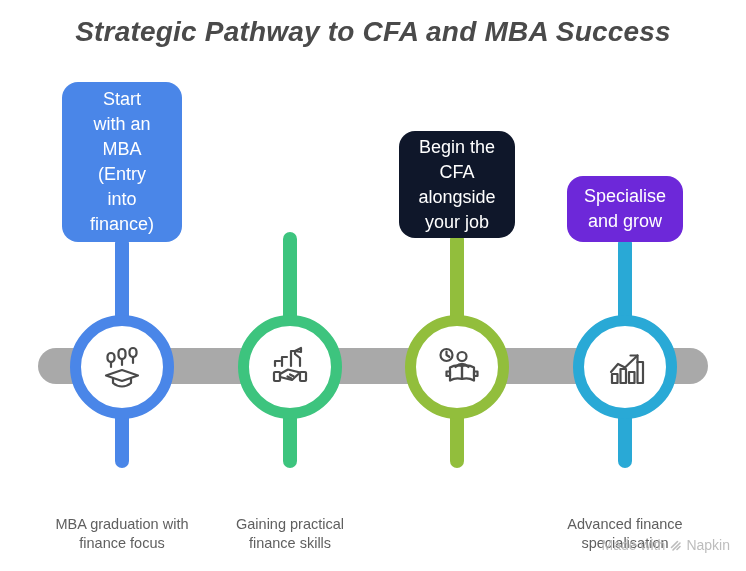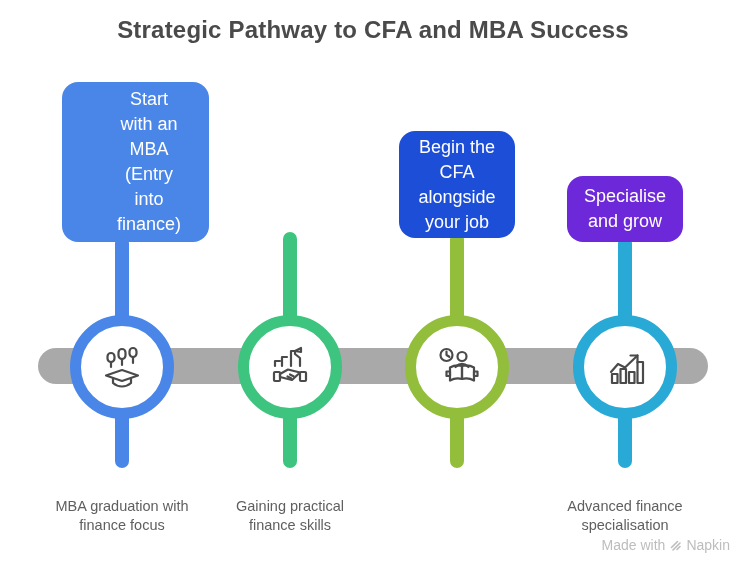--- a/index.html
+++ b/index.html
@@ -2,21 +2,21 @@
 <html><head>
 <meta charset="utf-8">
 <style>
   html,body{margin:0;padding:0;background:#ffffff;}
   .canvas{
     position:relative;width:746px;height:571px;background:#ffffff;overflow:hidden;
     font-family:"Liberation Sans","DejaVu Sans",sans-serif;
   }
   .title{
     position:absolute;top:16px;left:0;width:746px;text-align:center;
-    font-size:24px;font-weight:bold;color:#4A4A4A;letter-spacing:.2px;
+    font-size:28px;font-weight:bold;color:#4A4A4A;letter-spacing:.2px;font-style:italic;
   }
   .stepbox{
     position:absolute;border-radius:16px;color:#ffffff;
     display:flex;align-items:center;justify-content:center;text-align:center;
     font-size:18px;font-weight:500;line-height:25px;white-space:pre-line;
     z-index:4;
   }
   .box1{left:62px;top:82px;width:120px;height:160px;}
   .box2{left:232px;top:131px;width:116px;height:107px;}
   .box3{left:399px;top:131px;width:116px;height:107px;}
@@ -31,40 +31,40 @@
     border-radius:18px;z-index:1;
   }
   .node{
     position:absolute;top:315px;width:82px;height:82px;border-radius:50%;
     border:11px solid #888;background:#ffffff;z-index:3;
     display:flex;align-items:center;justify-content:center;
   }
   .node1{left:70px;} .node2{left:238px;} .node3{left:405px;} .node4{left:573px;}
   .node svg{display:block;}
   .caption{
-    position:absolute;top:497px;width:190px;text-align:center;
+    position:absolute;top:515px;width:190px;text-align:center;
     font-size:14.5px;line-height:1.32;color:#5F5F5F;white-space:pre-line;
   }
   .cap1{left:27px;} .cap2{left:195px;} .cap3{left:362px;} .cap4{left:530px;}
   .watermark{
     position:absolute;right:16px;top:537px;display:flex;align-items:center;gap:4px;
     font-size:14px;color:#BDBDBD;
   }
   .icon-stroke{stroke:#4A4A4A;fill:none;stroke-width:2.2;stroke-linecap:round;stroke-linejoin:round;}
 </style>
 </head>
 <body>
 
 <div class="canvas">
 
   <div class="title">Strategic Pathway to CFA and MBA Success</div>
 
   <div class="timeline-bar" style="background-color: rgb(169, 169, 169);"></div>
 
-  <div class="stepbox box1" style="background-color: rgb(74, 134, 232); padding-left: 27px;">Start
+  <div class="stepbox box1" style="background-color: rgb(74, 134, 232);">Start
 with an
 MBA
 (Entry
 into
 finance)</div>
   <div class="stem stem1" style="background-color: rgb(74, 134, 232);"></div>
   <div class="node node1" style="border-color: rgb(74, 134, 232);">
     <svg width="48" height="48" viewBox="0 0 48 48">
       <g class="icon-stroke">
         <rect x="9.5" y="10" width="7" height="9" rx="3.5"></rect>
@@ -92,21 +92,21 @@
         <rect x="8" y="29" width="6" height="9" rx="1"></rect>
         <rect x="34" y="29" width="6" height="9" rx="1"></rect>
         <path d="M14 31 l8 -4.5 12 3 -8 7.5 -12 -3 z"></path>
         <path d="M24 31.5 l3.5 1.8 M21.5 33.5 l3.5 1.8"></path>
       </g>
     </svg>
   </div>
   <div class="caption cap2">Gaining practical
 finance skills</div>
 
-  <div class="stepbox box3" style="background-color: #1d4ed8;">Begin the
+  <div class="stepbox box3" style="background-color: #0f172a;">Begin the
 CFA
 alongside
 your job</div>
   <div class="stem stem3" style="background-color: rgb(146, 190, 60);"></div>
   <div class="node node3" style="border-color: rgb(146, 190, 60);">
     <svg width="48" height="48" viewBox="0 0 48 48">
       <g class="icon-stroke">
         <circle cx="13.5" cy="12" r="6"></circle>
         <path d="M13.5 12 V8.5 M13.5 12 l2.8 1.8"></path>
         <circle cx="29" cy="13.5" r="4.5"></circle>

